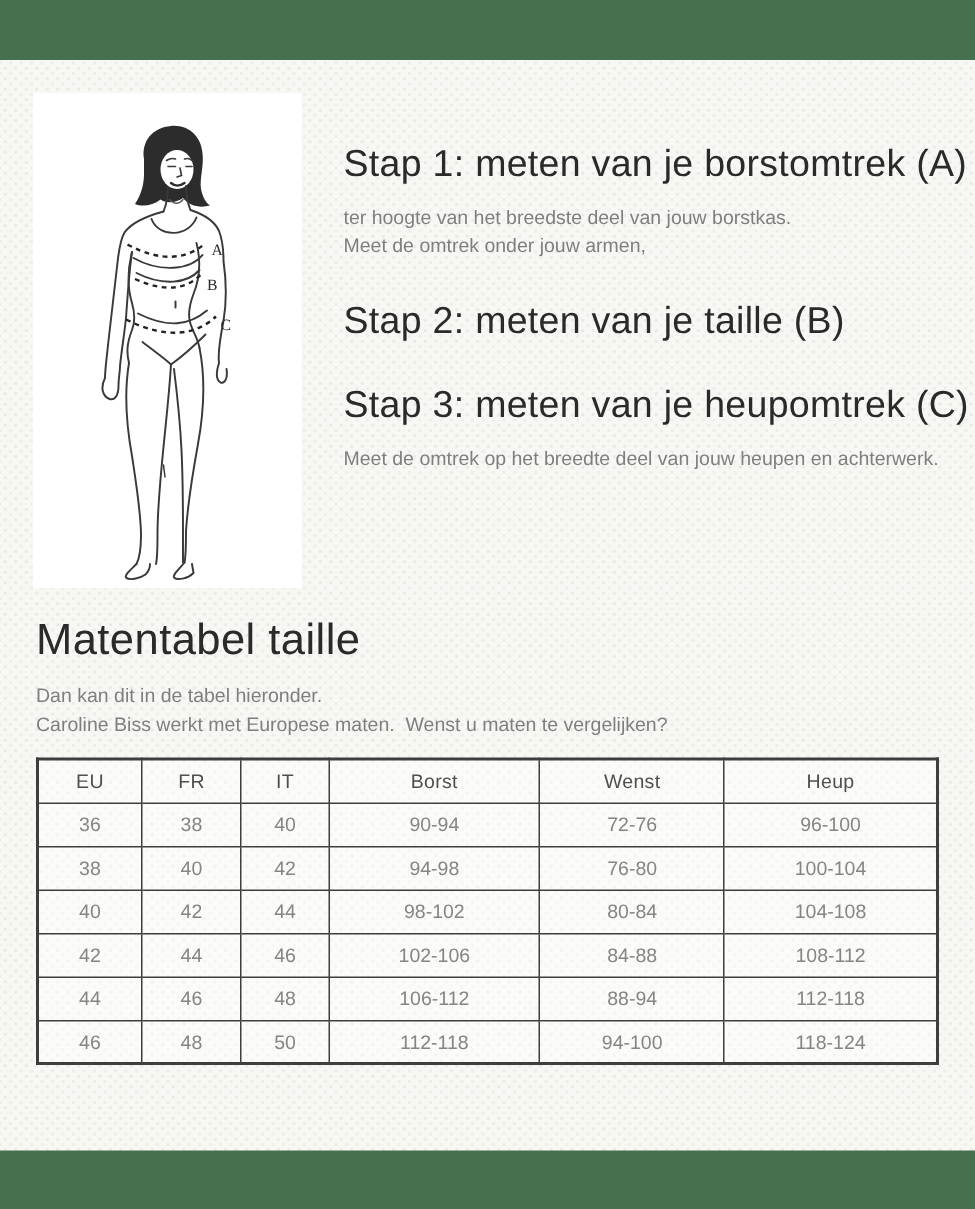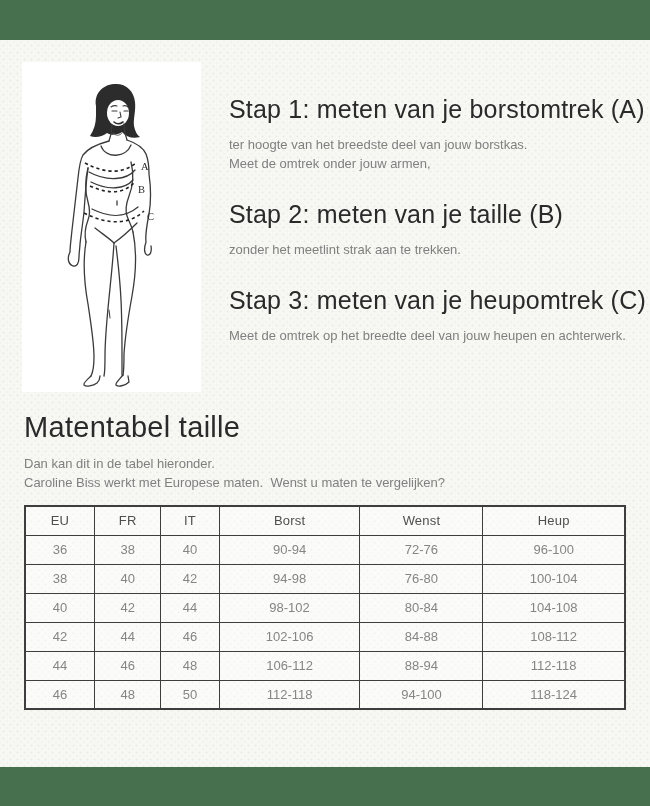--- a/index.html
+++ b/index.html
@@ -150,21 +150,20 @@
     </div>
 
     <div class="steps">
       <div class="step">
         <h2 class="step-title">Stap 1: meten van je borstomtrek (A)</h2>
         <p class="step-line">ter hoogte van het breedste deel van jouw borstkas.</p>
         <p class="step-line">Meet de omtrek onder jouw armen,</p>
       </div>
       <div class="step">
         <h2 class="step-title">Stap 2: meten van je taille (B)</h2>
-        <p class="step-line">zonder het meetlint strak aan te trekken.</p>
       </div>
       <div class="step">
         <h2 class="step-title">Stap 3: meten van je heupomtrek (C)</h2>
         <p class="step-line">Meet de omtrek op het breedte deel van jouw heupen en achterwerk.</p>
       </div>
     </div>
 
   </div>
 
   <div class="table-section">

